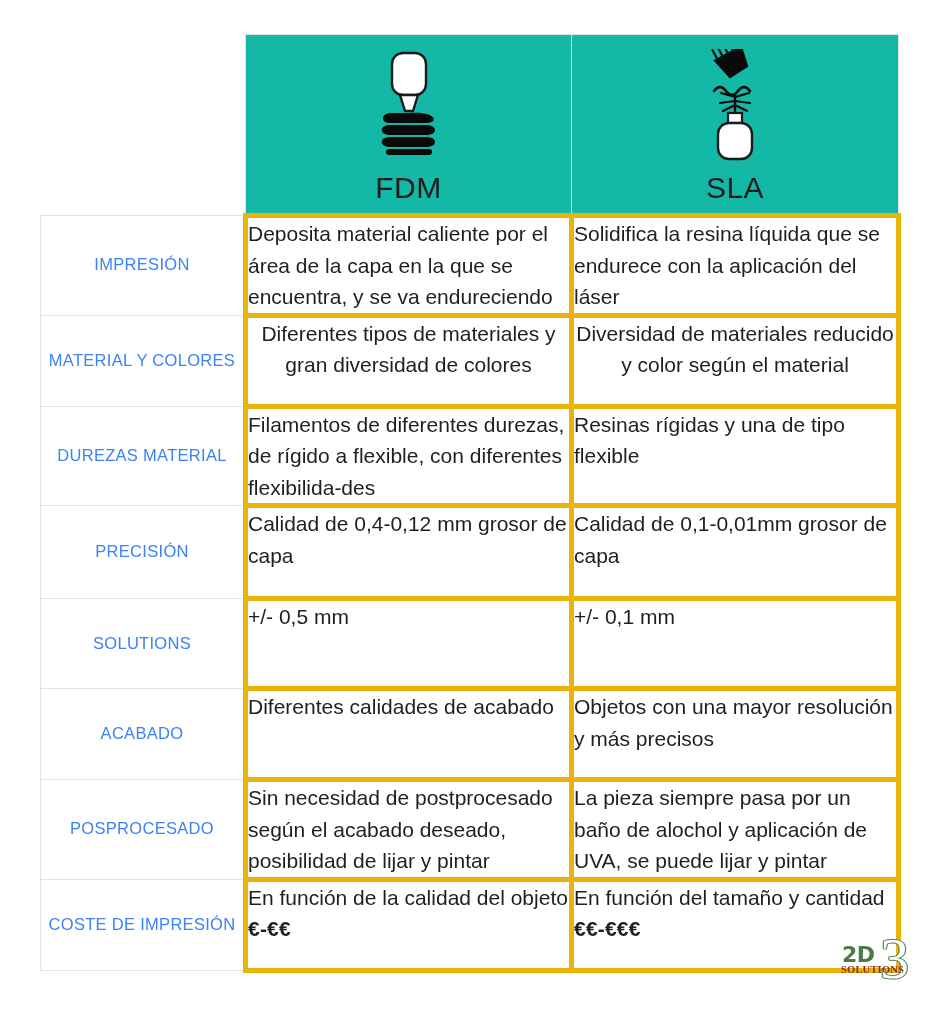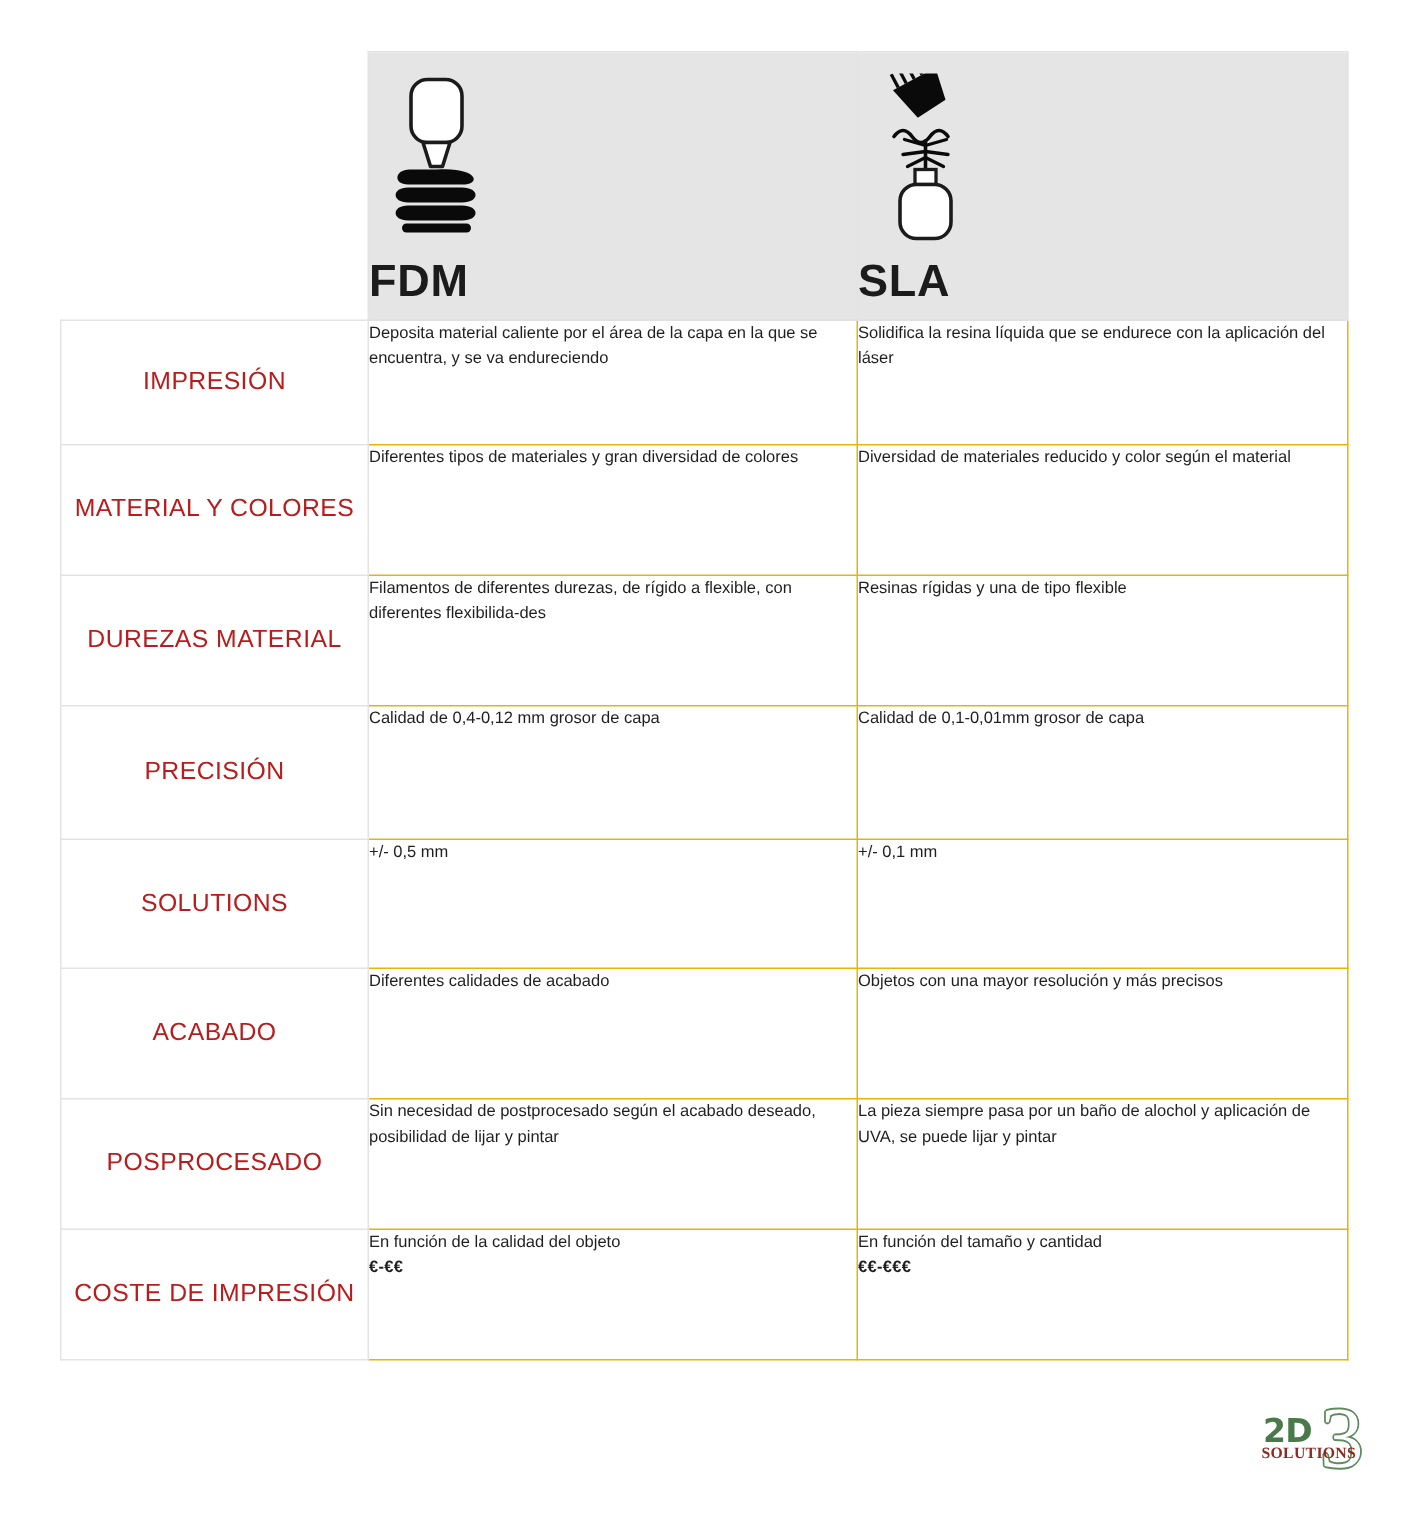--- a/index.html
+++ b/index.html
@@ -33,24 +33,23 @@
   
   .col-feature { width: 205px; }
   .col-fdm     { width: 326px; }
   .col-sla     { width: 327px; }
 
   
   .header-cell {
     border: 1px solid #e3e3e3;
     border-bottom: 1px solid #e0e0e0;
     height: 178px;
-    text-align: left;
+    text-align: center;
     vertical-align: middle !important;
-    background: #e5e5e5;
-    font-weight: bold;
+    background: #14b8a6;
   }
   .header-blank {
     border: none;
     background: transparent;
   }
   .tech-icon-wrap {
     display: block;
     height: 120px;
     line-height: 0;
     margin-top: 6px;
@@ -65,40 +64,40 @@
   }
 
   
   .feature-cell {
     border: 1px solid #e3e3e3;
     text-align: center;
     vertical-align: middle !important;
     font-size: 16.5px;
     line-height: 1.45;
     letter-spacing: 0.3px;
-    color: #b91c1c;
+    color: #3b82f6;
     padding: 6px 10px;
   }
   .value-cell {
-    border: 1px solid #eab308;
-    font-size: 11px;
+    border: 5px solid #eab308;
+    font-size: 21px;
     line-height: 1.5;
     color: #1f1f1f;
     padding: 14px 18px 14px 14px;
   }
   .value-cell .cost-symbols {
     display: block;
     font-weight: bold;
     letter-spacing: 0.2px;
   }
   .value-text { display: block; }
 
   
   .r0 td { height: 82px; }
-  .r1 td { height: 86px; }
+  .r1 td { height: 86px; text-align: center; }
   .r2 td { height: 86px; }
   .r3 td { height: 88px; }
   .r4 td { height: 85px; }
   .r5 td { height: 86px; }
   .r6 td { height: 86px; }
   .r7 td { height: 86px; }
 
   
   #brand-logo {
     position: absolute;

